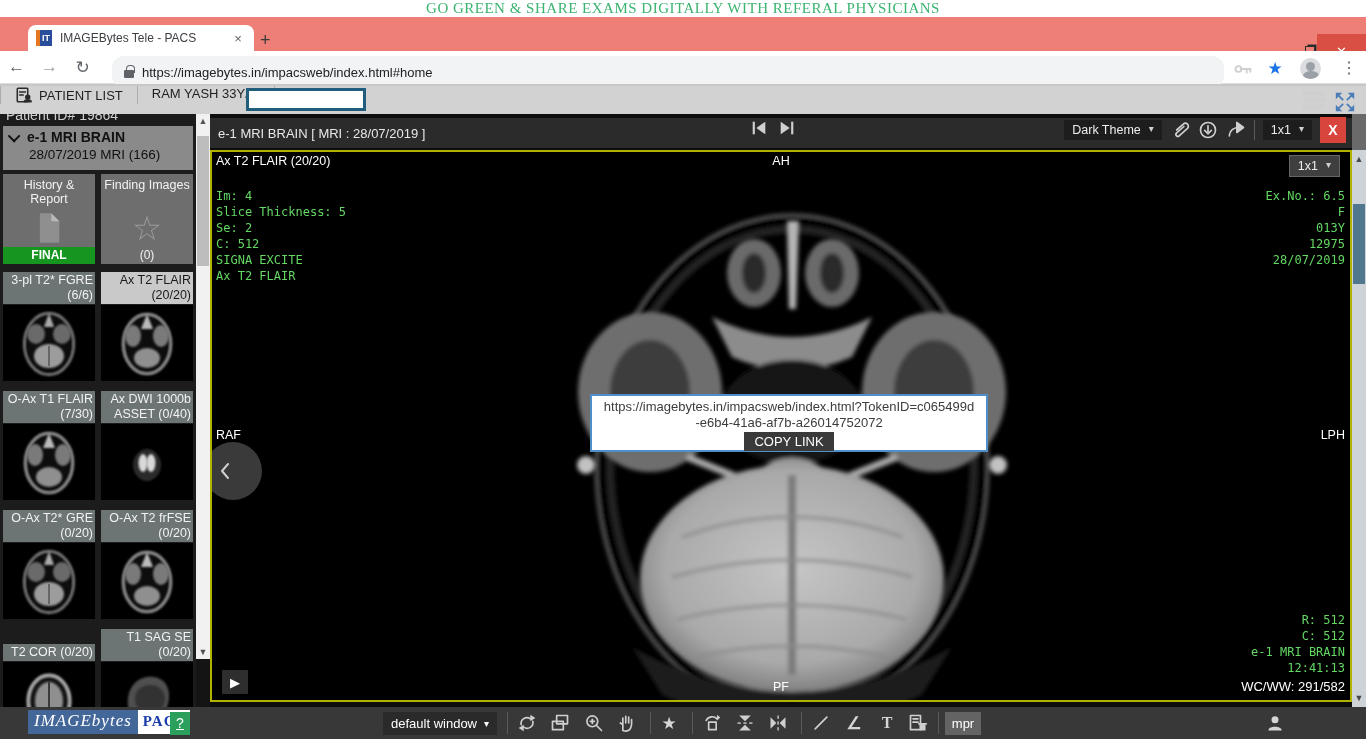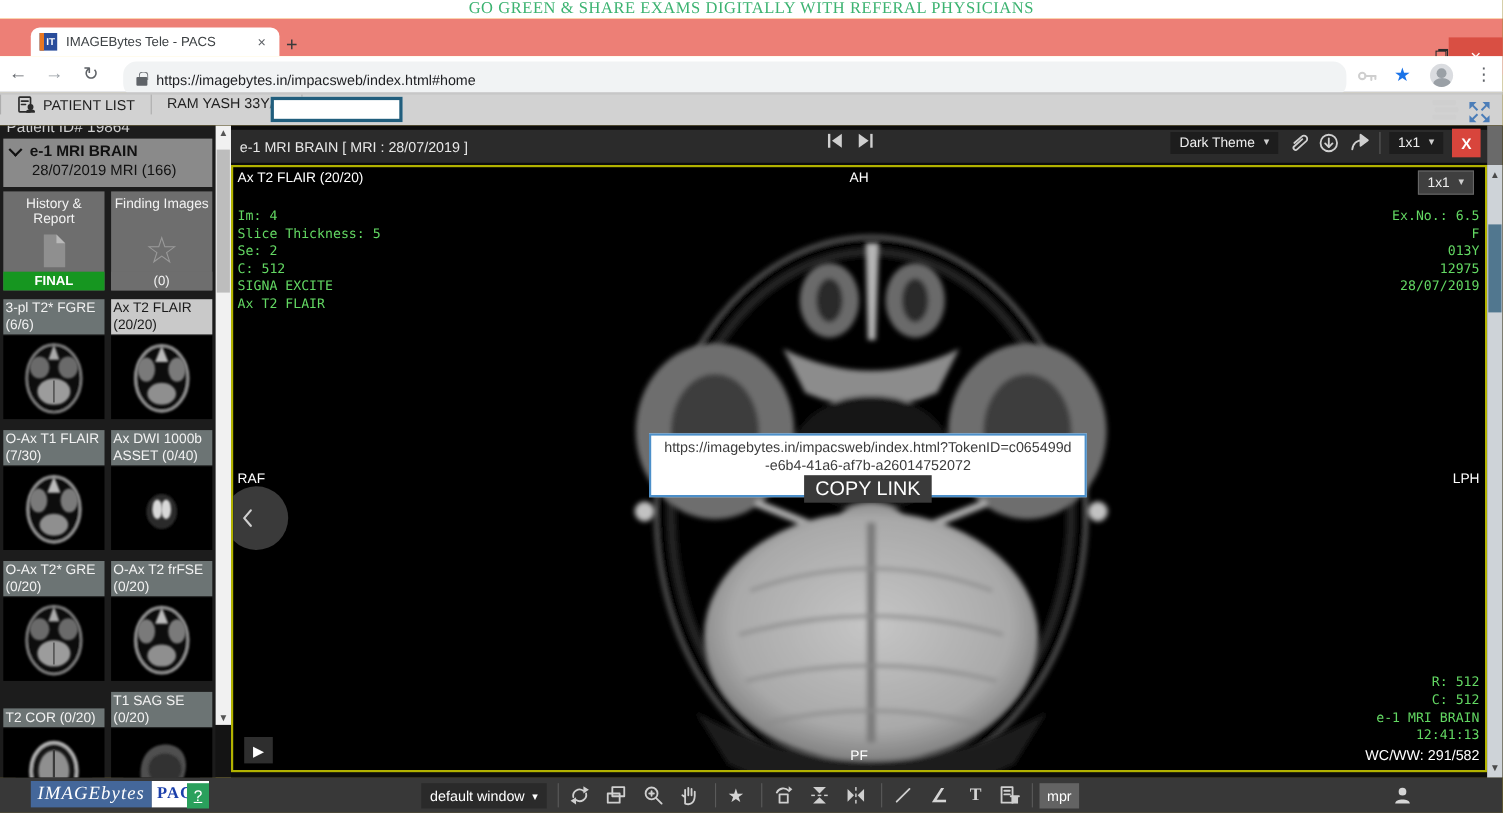--- a/index.html
+++ b/index.html
@@ -1,18 +1,18 @@
 <!DOCTYPE html>
 <html><head>
 <meta charset="utf-8">
 <style>
   *{margin:0;padding:0;box-sizing:border-box}
   html,body{width:1366px;height:739px;overflow:hidden;background:#000;
     font-family:"Liberation Sans",sans-serif}
-  .screen{position:absolute;inset:0;width:1366px;height:739px;background:#fde047}
+  .screen{position:absolute;inset:0;width:1366px;height:739px;background:#fef9c3}
 
   
   .banner{position:absolute;left:0;top:0;width:1366px;height:17px;background:#fff;
     text-align:center;font-family:"Liberation Serif",serif;font-size:15px;line-height:16px;
     color:#3cb371;letter-spacing:.5px}
 
   
   .tabbar{position:absolute;left:0;top:17px;width:1366px;height:34px;background:#ed7f76}
   .tab{position:absolute;left:28px;top:8px;width:226px;height:26px;background:#fff;
     border-radius:8px 8px 0 0;display:flex;align-items:center;padding:0 8px;gap:8px}
@@ -72,21 +72,21 @@
   .card .mid{flex:1;display:flex;align-items:center;justify-content:center}
   .card .foot{height:17px;font-size:12px;font-weight:bold;color:#fff;text-align:center;line-height:17px}
   .foot.final{background:#169620}
   .foot.zero{background:#6e6e6e;color:#f2f2f2;font-weight:normal}
   .star-big{font-size:34px;color:#9a9a9a;line-height:30px}
 
   .series-grid{position:absolute;left:3px;top:156px;width:190px;display:grid;
     grid-template-columns:92px 92px;column-gap:6px;row-gap:8px}
   .sitem{display:flex;flex-direction:column;cursor:pointer}
   .shead{height:34px;display:flex;flex-direction:column;justify-content:flex-end}
-  .slabel{background:#6c7474;color:#f2f2f2;font-size:12.5px;line-height:15px;text-align:left;padding:1px 2px}
+  .slabel{background:#6c7474;color:#f2f2f2;font-size:12.5px;line-height:15px;text-align:right;padding:1px 2px}
   .sitem.sel .slabel{background:#c9c9c9;color:#1a1a1a}
   .sthumb{height:76px;background:#000;margin-top:1px;display:flex;align-items:center;justify-content:center}
   .sthumb svg{width:74px;height:74px}
 
   
   .srail{position:absolute;left:196px;top:0;width:14px;height:545px;background:#f1f1f1}
   .srail .thumb{position:absolute;left:1px;top:22px;width:12px;height:130px;background:#bdbdbd}
   .arr{position:absolute;left:0;width:14px;height:14px;color:#555;font-size:9px;text-align:center;line-height:14px}
 
   
@@ -122,21 +122,21 @@
   .handle{position:absolute;left:-8px;top:290px;width:58px;height:58px;border-radius:50%;
     background:#3a3a3a;z-index:4;display:flex;align-items:center;cursor:pointer}
   .handle svg{margin-left:14px}
 
   .play{position:absolute;left:10px;bottom:6px;width:26px;height:24px;background:#2e2e2e;color:#fff;
     font-size:13px;display:flex;align-items:center;justify-content:center;z-index:4;cursor:pointer}
 
   .popup{position:absolute;left:378px;top:242px;width:398px;height:58px;background:#fff;
     border:2px solid #4c8fc9;z-index:6;text-align:center;padding-top:3px}
   .popup .purl{font-size:13px;color:#3c3c3c;line-height:16px;padding:0 10px;word-break:break-all}
-  .copybtn{display:inline-block;margin-top:1px;background:#3a3a3a;color:#fff;font-size:18px;
+  .copybtn{display:inline-block;margin-top:1px;background:#3a3a3a;color:#fff;font-size:13px;
     padding:2px 10px;cursor:pointer}
 
   
   .rrail{position:absolute;left:1352px;top:0;width:14px;height:593px;background:#6a6a6a}
   .rrail .track{position:absolute;left:0;top:36px;width:14px;height:557px;background:#ced3d8}
   .rrail .thumb{position:absolute;left:1px;top:90px;width:12px;height:80px;background:#51778f}
   .rrail .arr{color:#4a4a4a}
 
   
   .botbar{position:absolute;left:0;top:707px;width:1366px;height:32px;background:#383838;

